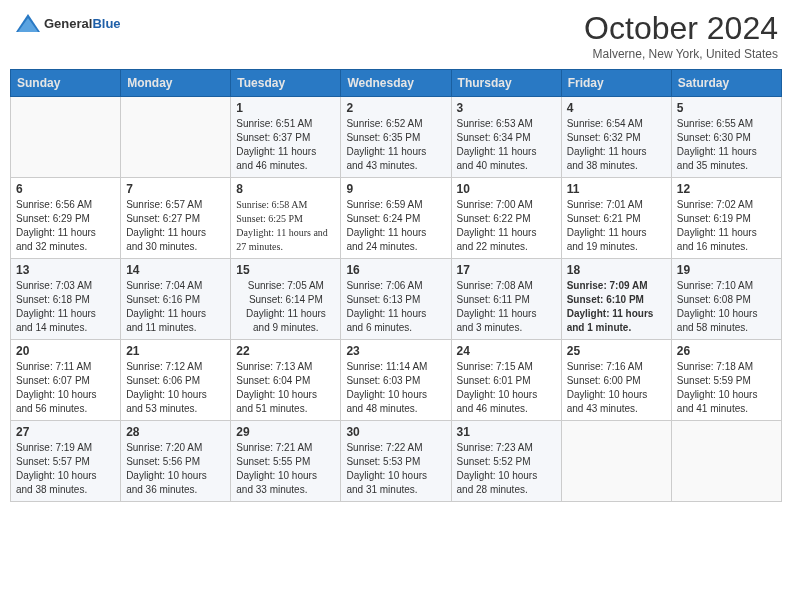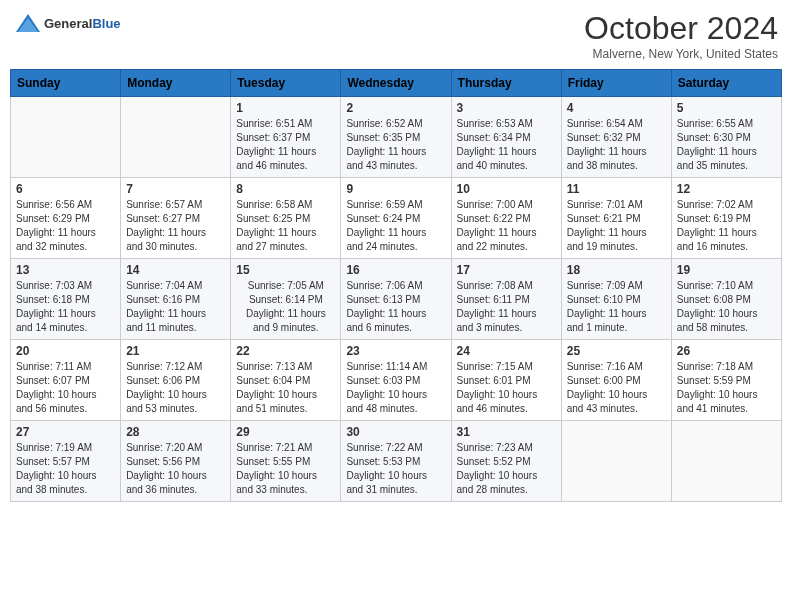--- a/index.html
+++ b/index.html
@@ -45,21 +45,21 @@
       font-size: 12px;
       color: #555;
     }
     .calendar {
       width: 100%;
       border-collapse: collapse;
       font-size: 10.5px;
     }
     .calendar thead th {
       background-color: #2979c4;
-      color: #000000;
+      color: #e5e5e5;
       text-align: left;
       padding: 6px 6px;
       font-size: 12px;
       font-weight: bold;
       border: 1px solid #1a5fa0;
     }
     .calendar tbody td {
       vertical-align: top;
       border: 1px solid #ccc;
       padding: 4px 5px;
@@ -165,21 +165,21 @@
 Daylight: 11 hours and 32 minutes.</div>
         </td>
         <td>
           <span class="day-number">7</span>
           <div class="day-info" style="white-space: pre-line;">Sunrise: 6:57 AM
 Sunset: 6:27 PM
 Daylight: 11 hours and 30 minutes.</div>
         </td>
         <td>
           <span class="day-number">8</span>
-          <div class="day-info" style="white-space: pre-line;">Sunrise: 6:58 AM
+          <div class="day-info" style="white-space: pre-line; font-family: Liberation Serif, serif;">Sunrise: 6:58 AM
 Sunset: 6:25 PM
 Daylight: 11 hours and 27 minutes.</div>
         </td>
         <td>
           <span class="day-number">9</span>
           <div class="day-info" style="white-space: pre-line;">Sunrise: 6:59 AM
 Sunset: 6:24 PM
 Daylight: 11 hours and 24 minutes.</div>
         </td>
         <td>
@@ -227,21 +227,21 @@
 Daylight: 11 hours and 6 minutes.</div>
         </td>
         <td>
           <span class="day-number">17</span>
           <div class="day-info" style="white-space: pre-line;">Sunrise: 7:08 AM
 Sunset: 6:11 PM
 Daylight: 11 hours and 3 minutes.</div>
         </td>
         <td>
           <span class="day-number">18</span>
-          <div class="day-info" style="white-space: pre-line;">Sunrise: 7:09 AM
+          <div class="day-info" style="white-space: pre-line; font-weight: bold;">Sunrise: 7:09 AM
 Sunset: 6:10 PM
 Daylight: 11 hours and 1 minute.</div>
         </td>
         <td>
           <span class="day-number">19</span>
           <div class="day-info" style="white-space: pre-line;">Sunrise: 7:10 AM
 Sunset: 6:08 PM
 Daylight: 10 hours and 58 minutes.</div>
         </td>
       </tr>

